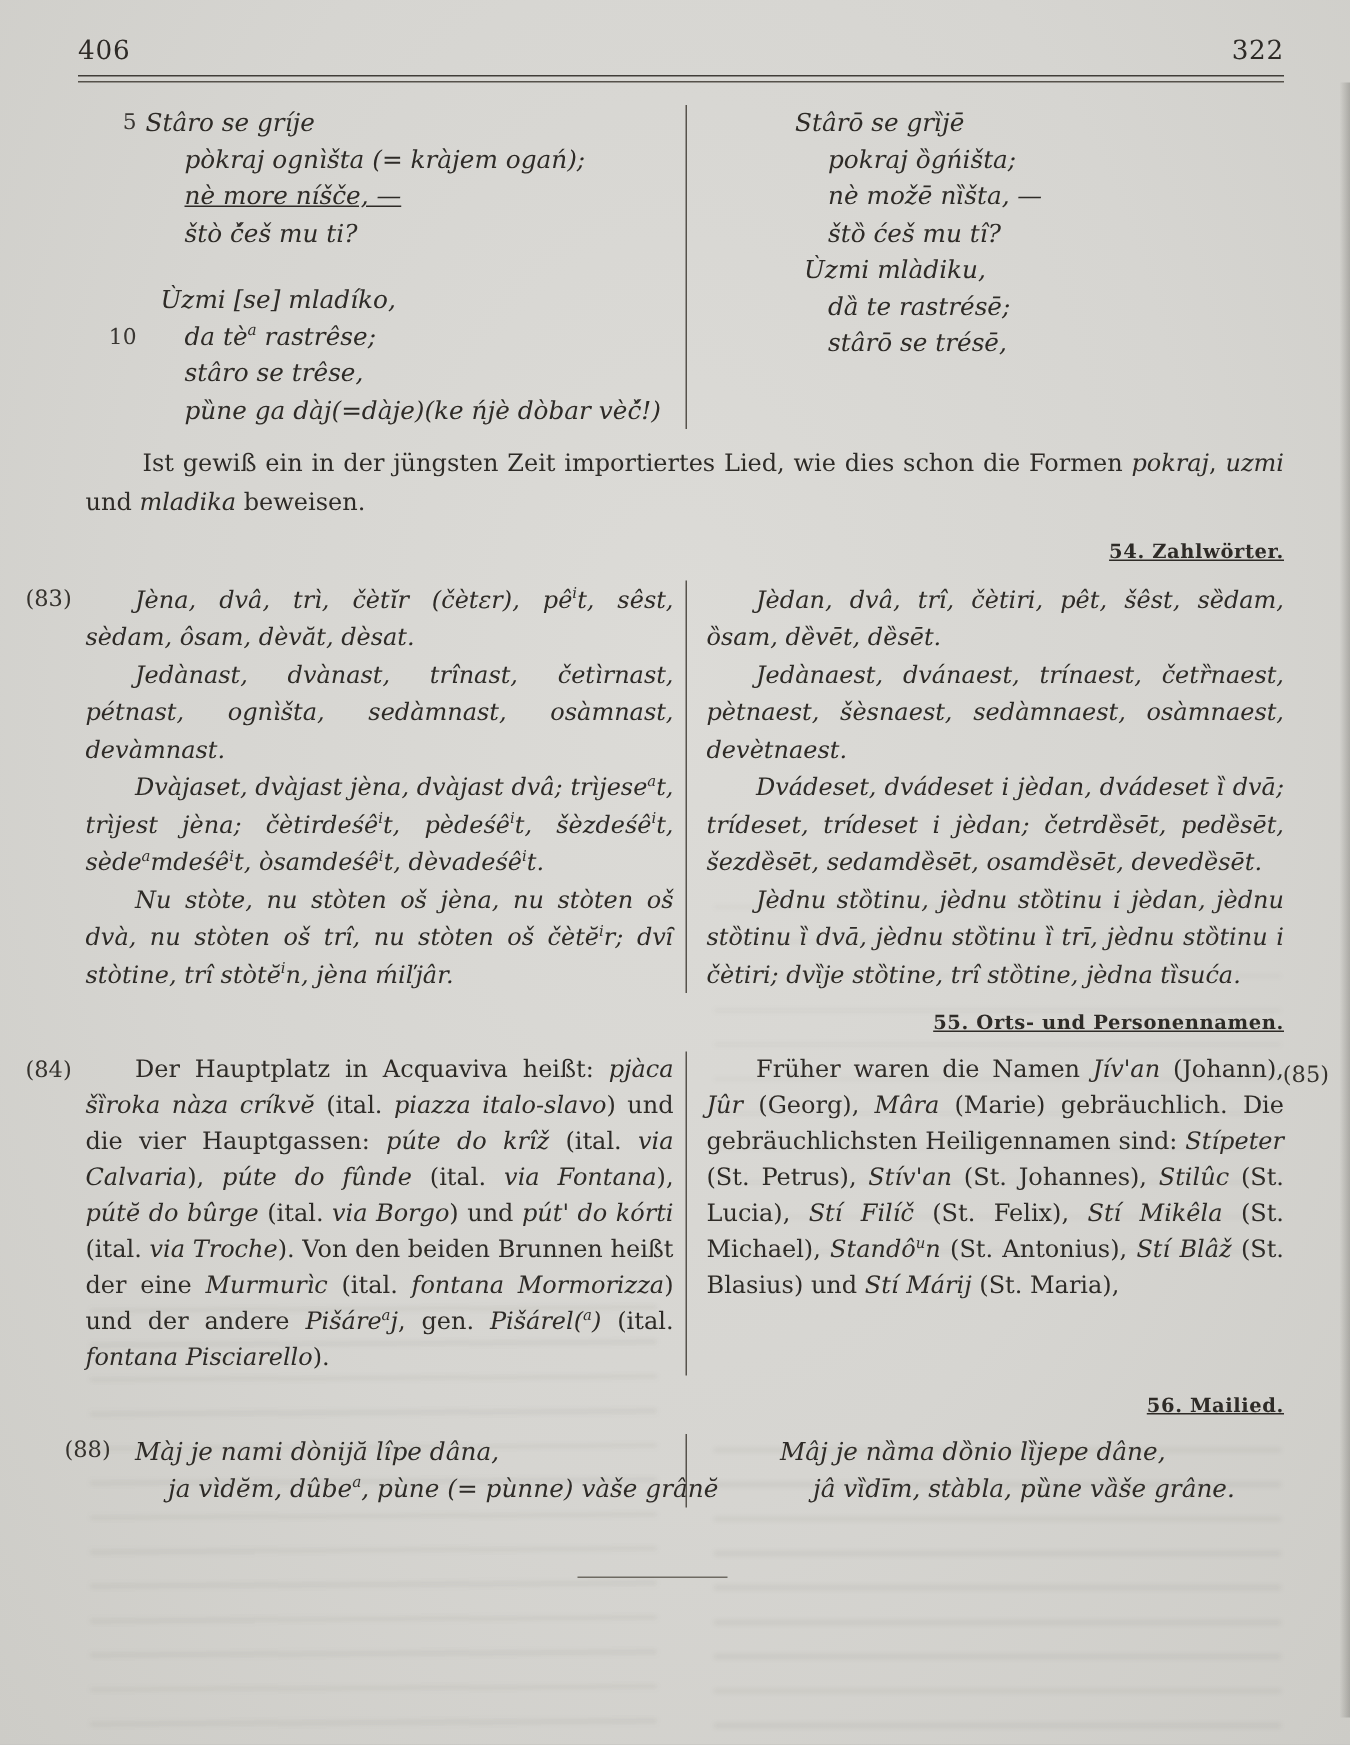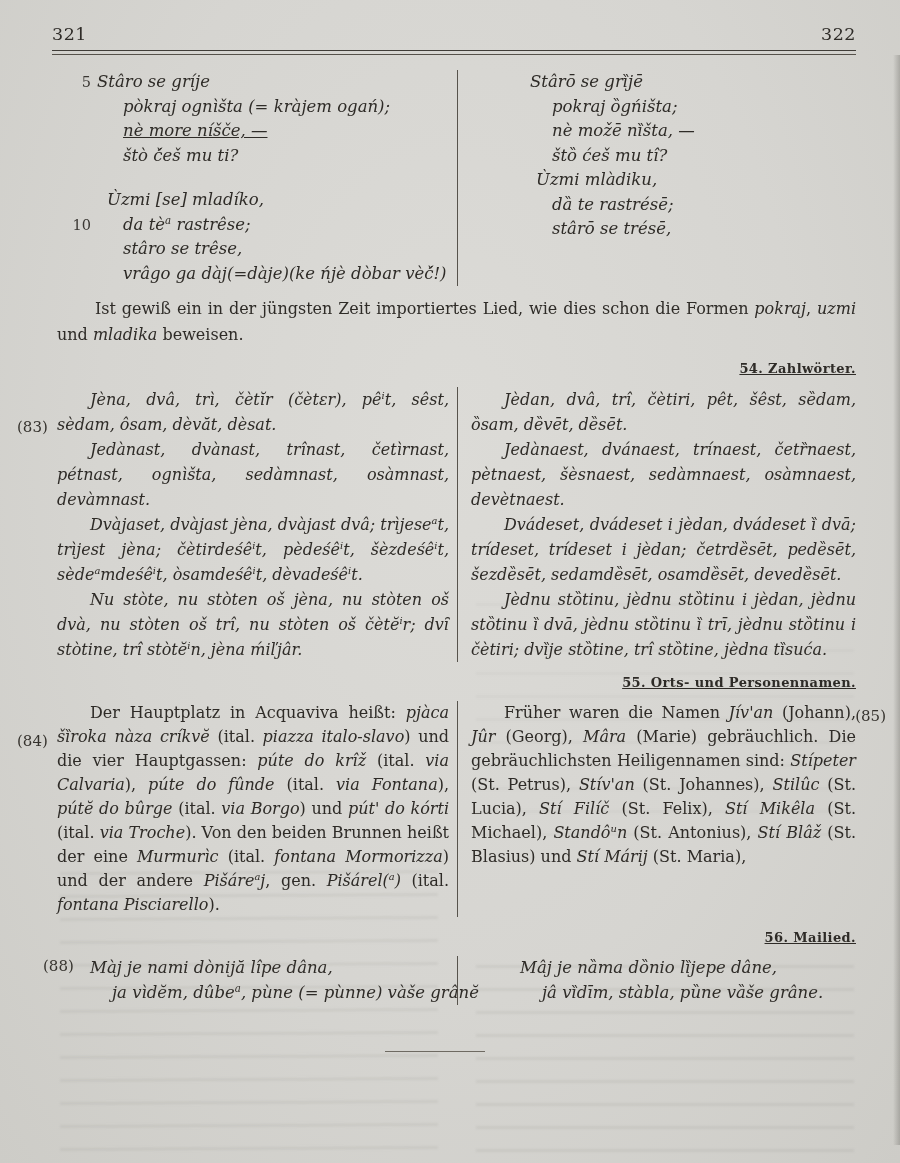--- a/index.html
+++ b/index.html
@@ -25,41 +25,41 @@
   .s88-r { padding-left:62px; }
   .vtext { display:inline-block; }
   .vnum { position:absolute; left:-38px; width:32px; text-align:right; font-style:normal; font-size:14.5px; color:#3a3733; }
   .para { margin:0; text-align:justify; text-indent:33px; line-height:25px; }
   .intro { text-indent:38px; line-height:26px; margin-bottom:0; }
   .it-para { font-style:italic; }
   .sec84 .para { line-height:24px; }
   .heading { margin:13px 0 11px; text-align:right; font-size:13px; font-weight:bold; letter-spacing:0.4px;text-decoration:underline; }
   .verse-top { margin-bottom:10px; }
   .mlabel { position:absolute; font-size:15px; color:#35322d; font-style:normal; }
-  .l83, .l84 { left:-40px; top:3px;margin-top:28px; }
+  .l83, .l84 { left:-40px; top:3px; }
   .r85 { right:-30px; top:6px; }
   .l88 { left:-14px; top:1px; }
   .endrule { margin:46px 0 0 328px; width:100px; height:0; border-top:1.5px solid #6e6a62; }
   sup { font-size:0.62em; line-height:0; }
   i { font-style:italic;margin-top:24px; }
   
   .ghost { position:absolute; pointer-events:none; filter:blur(1.3px);
     background:repeating-linear-gradient(0deg, rgba(105,103,96,0.085) 0 3px, rgba(105,103,96,0) 3px 23px); }
   .ghost1 { left:60px;  top:862px; width:378px; height:288px; transform:skewY(-0.3deg); }
   .ghost2 { left:476px; top:952px; width:378px; height:200px; }
   .ghost3 { left:476px; top:598px; width:378px; height:238px; opacity:0.55; }
   .edge { position:absolute; right:0; top:55px; width:7px; height:1090px; pointer-events:none;
     background:linear-gradient(to left, rgba(70,68,62,0.28), rgba(70,68,62,0)); }
 </style>
 </head>
 <body>
 
 <div class="page">
 
-  <div class="pagenum left">321</div>
+  <div class="pagenum left">406</div>
   <div class="pagenum right">322</div>
   <div class="toprule"></div>
 
   <div class="content">
 
     <div class="row verse-top">
       <div class="col-l verse vt-l">
 
           <div class="vline">
             <span class="vnum">5</span>
@@ -91,21 +91,21 @@
             <span class="vtext" style="padding-left: 26px;">da tè<sup>a</sup> rastrêse;</span>
           </div>
 
           <div class="vline">
             <span class="vnum"></span>
             <span class="vtext" style="padding-left: 26px;">stâro se trêse,</span>
           </div>
 
           <div class="vline">
             <span class="vnum"></span>
-            <span class="vtext" style="padding-left: 26px;">vrâgo ga dàj(=dàje)(ke ńjè dòbar vèč́!)</span>
+            <span class="vtext" style="padding-left: 26px;">pȕne ga dàj(=dàje)(ke ńjè dòbar vèč́!)</span>
           </div>
         </div>
       <div class="col-r verse vt-r">
 
           <div class="vline">
             <span class="vnum"></span>
             <span class="vtext" style="padding-left: 0px;">Stârō se grȉjē</span>
           </div>
 
           <div class="vline">

